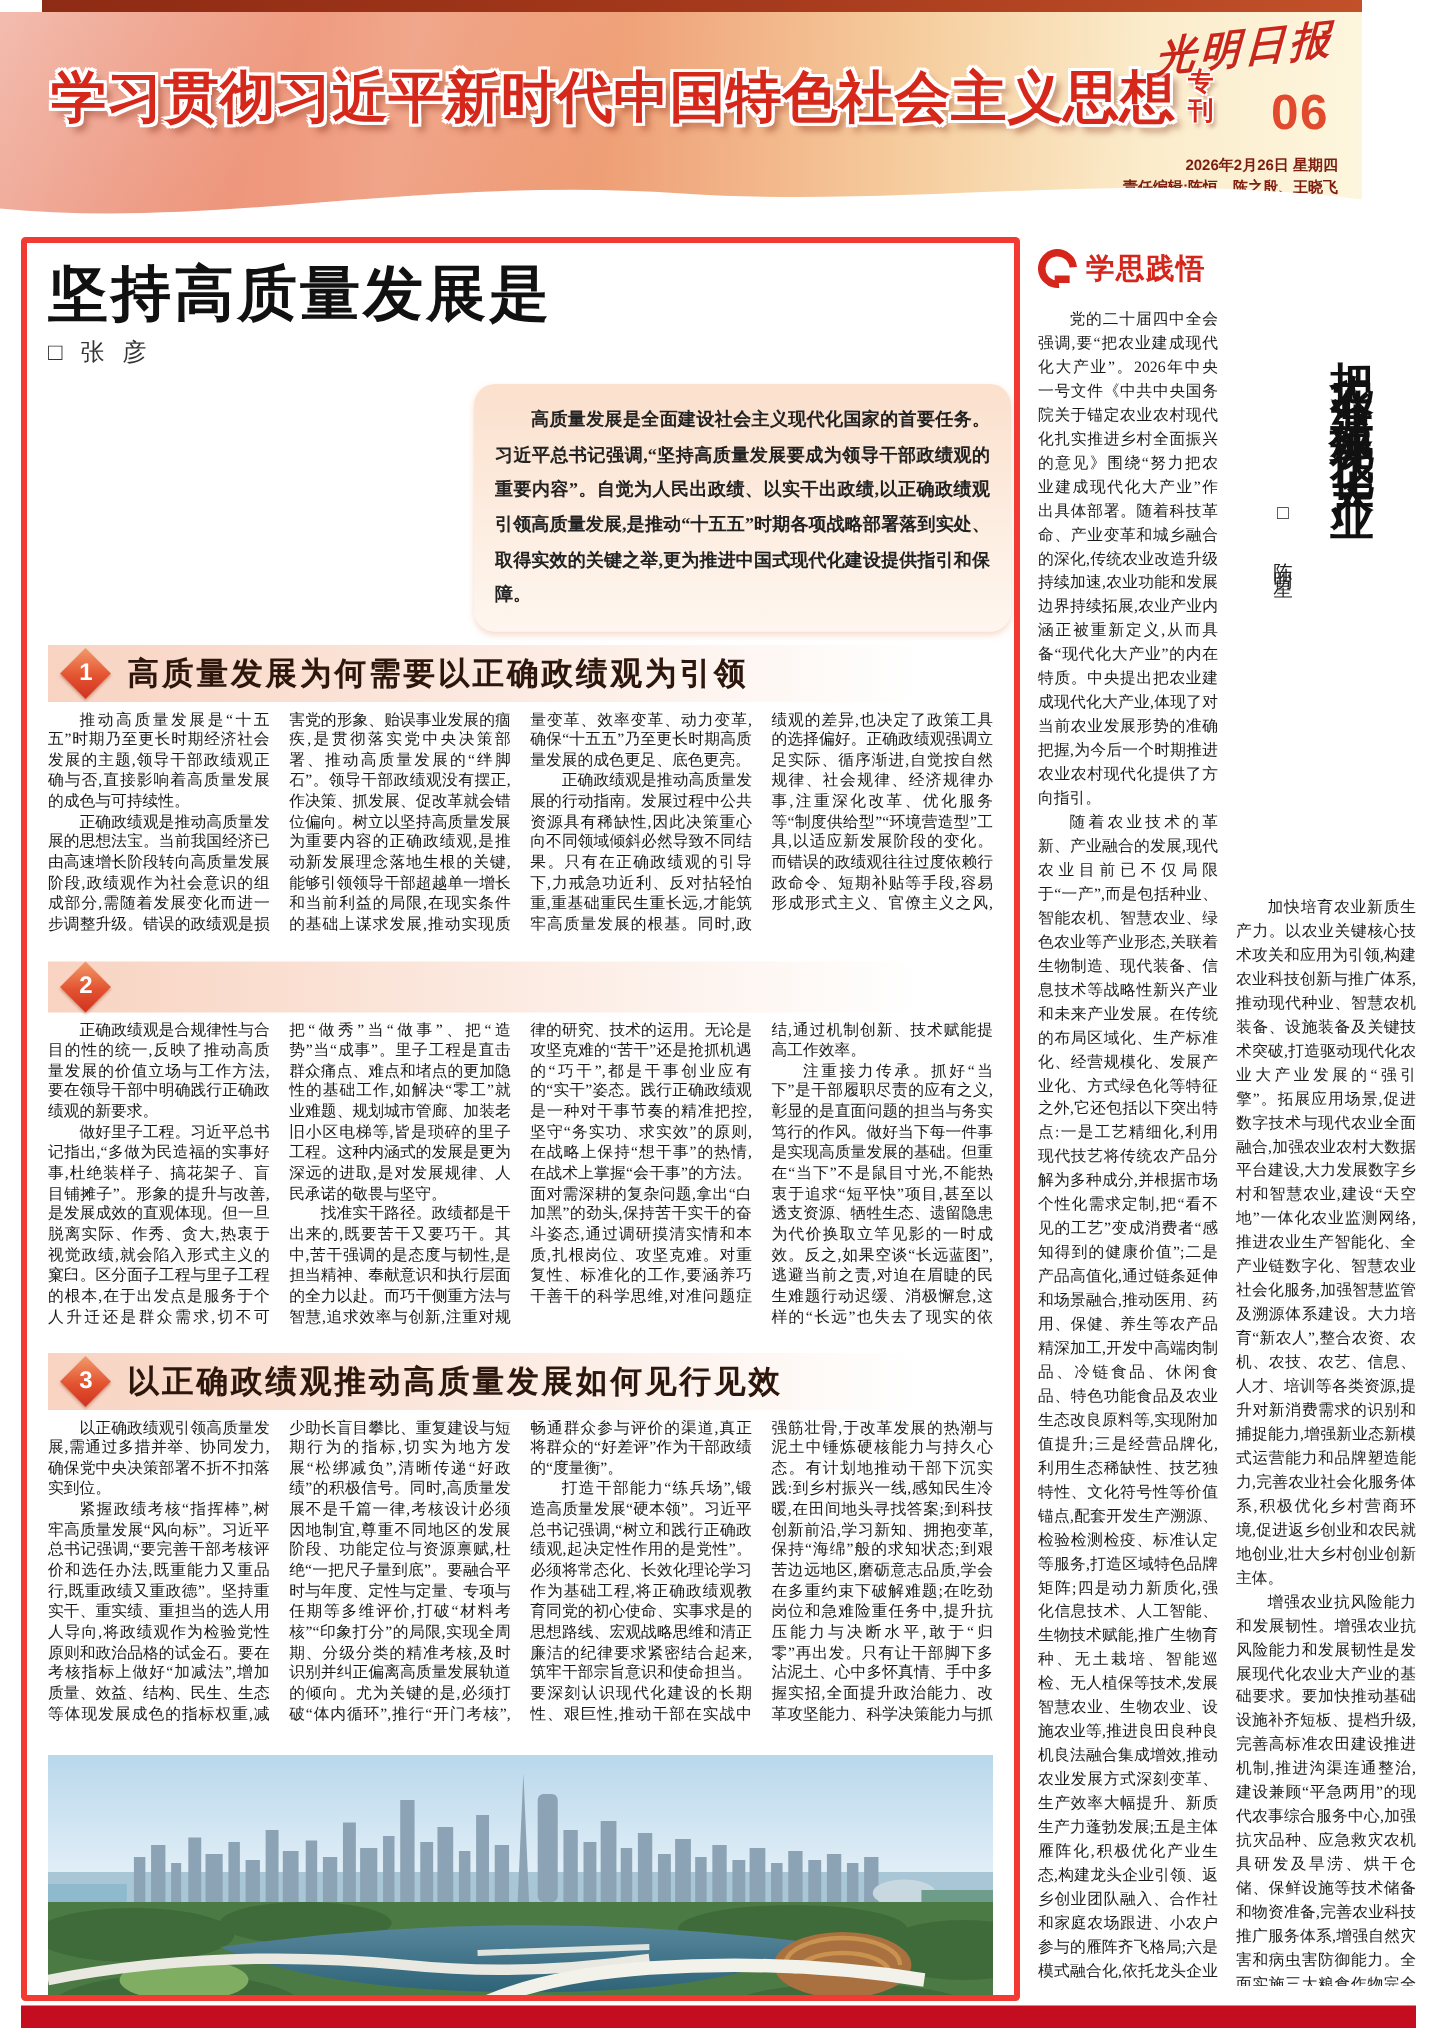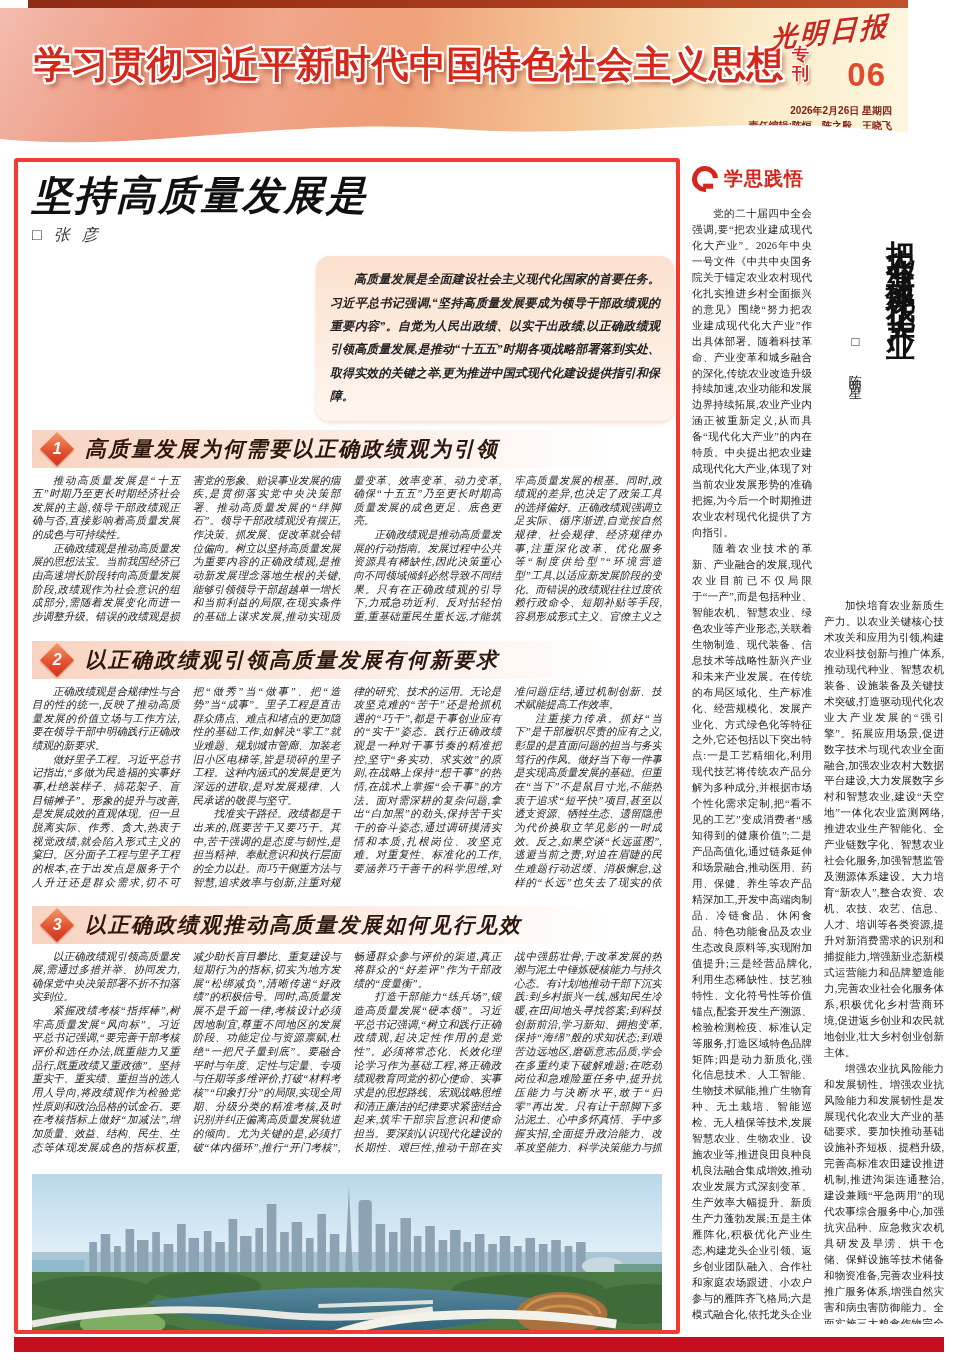--- a/index.html
+++ b/index.html
@@ -21,21 +21,21 @@
   .banner-edition { margin-left:8px; display:flex; flex-direction:column; font-family:"Liberation Sans",sans-serif; font-weight:900; font-size:17px; line-height:1.1; color:#d5281b;
     text-shadow:-1px -1px 0 #fff,1px -1px 0 #fff,-1px 1px 0 #fff,1px 1px 0 #fff,2px 3px 3px rgba(120,25,5,.45); }
   .masthead { position:absolute; right:18px; top:6px; font-size:27px; font-weight:900; font-style:italic; color:#c8271a; transform:rotate(-6deg) skewX(-8deg); letter-spacing:3px; text-shadow:1px 1px 0 rgba(255,255,255,.6); }
   .page-no { position:absolute; right:22px; top:48px; font-family:"Liberation Sans",sans-serif; font-size:33px; font-weight:700; color:#e14a2d; letter-spacing:1px;text-align:center; }
   .date-block { position:absolute; right:16px; top:96px; text-align:right; font-family:"Liberation Sans",sans-serif; font-size:10px; font-weight:700; color:#7d1d0e; line-height:1.45; }
 
   
   .content { position:absolute; top:158px; left:14px; width:930px; height:1176px; display:flex; gap:12px; }
 
   
-  .main-box { flex:0 0 666px; border:4px solid #f23a33; border-radius:3px; background:#fff; padding:10px 14px 8px 14px; overflow:hidden;font-style:italic; }
+  .main-box { flex:0 0 666px; border:4px solid #f23a33; border-radius:3px; background:#fff; padding:10px 14px 8px 14px; overflow:hidden; }
   .main-title { font-size:40px; font-weight:900; line-height:1.18; color:#111; letter-spacing:2px; }
   .main-author { margin-top:6px; font-size:16px; color:#333; letter-spacing:4px; }
   .abstract { margin:10px 0 8px 284px; width:358px; padding:12px 14px; border-radius:14px;
     background:linear-gradient(180deg,#fbe0cd 0%,#fdeee2 60%,#fef6ef 100%); box-shadow:0 2px 4px rgba(230,150,110,.35);
     font-size:12px; font-weight:600; line-height:1.95; text-align:justify; text-indent:2em; color:#222; }
   .sec-head { margin-top:9px; display:flex; align-items:center; gap:16px; padding:5px 8px 5px 10px;
     background:linear-gradient(90deg,#f8d3c1 0%,#fcebe2 50%,#ffffff 92%); }
   .badge { flex:0 0 24px; width:24px; height:24px; transform:rotate(45deg); margin-left:3px;
     background:linear-gradient(135deg,#f29a6a 0%,#e35330 55%,#d03220 100%); box-shadow:1px 1px 2px rgba(150,40,10,.4);
     display:flex; align-items:center; justify-content:center; }
@@ -109,21 +109,20 @@
     <div class="sec-body h1">
         <p>推动高质量发展是“十五五”时期乃至更长时期经济社会发展的主题,领导干部政绩观正确与否,直接影响着高质量发展的成色与可持续性。</p>
         <p>正确政绩观是推动高质量发展的思想法宝。当前我国经济已由高速增长阶段转向高质量发展阶段,政绩观作为社会意识的组成部分,需随着发展变化而进一步调整升级。错误的政绩观是损害党的形象、贻误事业发展的痼疾,是贯彻落实党中央决策部署、推动高质量发展的“绊脚石”。领导干部政绩观没有摆正,作决策、抓发展、促改革就会错位偏向。树立以坚持高质量发展为重要内容的正确政绩观,是推动新发展理念落地生根的关键,能够引领领导干部超越单一增长和当前利益的局限,在现实条件的基础上谋求发展,推动实现质量变革、效率变革、动力变革,确保“十五五”乃至更长时期高质量发展的成色更足、底色更亮。</p>
         <p>正确政绩观是推动高质量发展的行动指南。发展过程中公共资源具有稀缺性,因此决策重心向不同领域倾斜必然导致不同结果。只有在正确政绩观的引导下,力戒急功近利、反对拈轻怕重,重基础重民生重长远,才能筑牢高质量发展的根基。同时,政绩观的差异,也决定了政策工具的选择偏好。正确政绩观强调立足实际、循序渐进,自觉按自然规律、社会规律、经济规律办事,注重深化改革、优化服务等“制度供给型”“环境营造型”工具,以适应新发展阶段的变化。而错误的政绩观往往过度依赖行政命令、短期补贴等手段,容易形成形式主义、官僚主义之风,扰乱市场信号、透支发展潜力,严重侵蚀高质量发展根基。</p>
       </div>
 
     <div class="sec-head">
       <div class="badge">
           <span>2</span>
         </div>
-      <div class="sec-title">以正确政绩观引领高质量发展有何新要求</div>
     </div>
     <div class="sec-body h2">
         <p>正确政绩观是合规律性与合目的性的统一,反映了推动高质量发展的价值立场与工作方法,要在领导干部中明确践行正确政绩观的新要求。</p>
         <p>做好里子工程。习近平总书记指出,“多做为民造福的实事好事,杜绝装样子、搞花架子、盲目铺摊子”。形象的提升与改善,是发展成效的直观体现。但一旦脱离实际、作秀、贪大,热衷于视觉政绩,就会陷入形式主义的窠臼。区分面子工程与里子工程的根本,在于出发点是服务于个人升迁还是群众需求,切不可把“做秀”当“做事”、把“造势”当“成事”。里子工程是直击群众痛点、难点和堵点的更加隐性的基础工作,如解决“零工”就业难题、规划城市管廊、加装老旧小区电梯等,皆是琐碎的里子工程。这种内涵式的发展是更为深远的进取,是对发展规律、人民承诺的敬畏与坚守。</p>
         <p>找准实干路径。政绩都是干出来的,既要苦干又要巧干。其中,苦干强调的是态度与韧性,是担当精神、奉献意识和执行层面的全力以赴。而巧干侧重方法与智慧,追求效率与创新,注重对规律的研究、技术的运用。无论是攻坚克难的“苦干”还是抢抓机遇的“巧干”,都是干事创业应有的“实干”姿态。践行正确政绩观是一种对干事节奏的精准把控,坚守“务实功、求实效”的原则,在战略上保持“想干事”的热情,在战术上掌握“会干事”的方法。面对需深耕的复杂问题,拿出“白加黑”的劲头,保持苦干实干的奋斗姿态,通过调研摸清实情和本质,扎根岗位、攻坚克难。对重复性、标准化的工作,要涵养巧干善干的科学思维,对准问题症结,通过机制创新、技术赋能提高工作效率。</p>
         <p>注重接力传承。抓好“当下”是干部履职尽责的应有之义,彰显的是直面问题的担当与务实笃行的作风。做好当下每一件事是实现高质量发展的基础。但重在“当下”不是鼠目寸光,不能热衷于追求“短平快”项目,甚至以透支资源、牺牲生态、遗留隐患为代价换取立竿见影的一时成效。反之,如果空谈“长远蓝图”,逃避当前之责,对迫在眉睫的民生难题行动迟缓、消极懈怠,这样的“长远”也失去了现实的依托。所以,立足当下而不囿于当下,谋划长远而不流于空想,让“当前所为”成为“未来所依”,从“任期思维”迈向“历史耐心”才是政绩之道。不贪一时之功,不图眼前之名,多做打基础、利长远、惠民生的事情,为高质量发展蓄积后劲。坚持“一张蓝图绘到底”,既抬头谋划长远蓝图,也要低头做好眼下实事。一任接着一任干,不仅要算清“经济账”“改革账”“眼前账”,更要算好“生态账”“民生账”“长远账”,用当下“辛苦指数”换取群众“幸福指数”和发展“潜能指数”。</p>
       </div>
 
     <div class="sec-head">
       <div class="badge">

